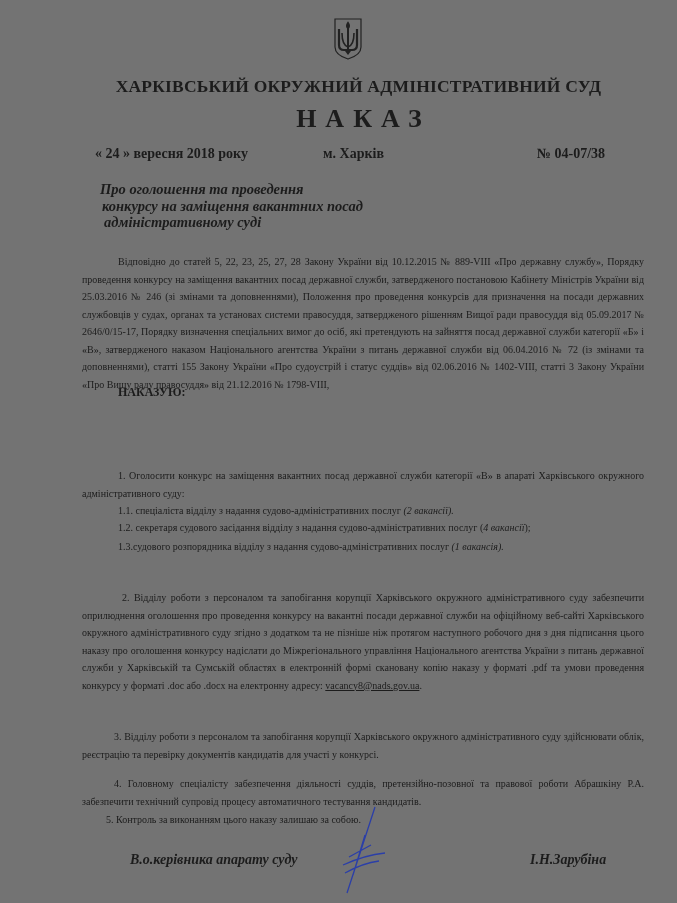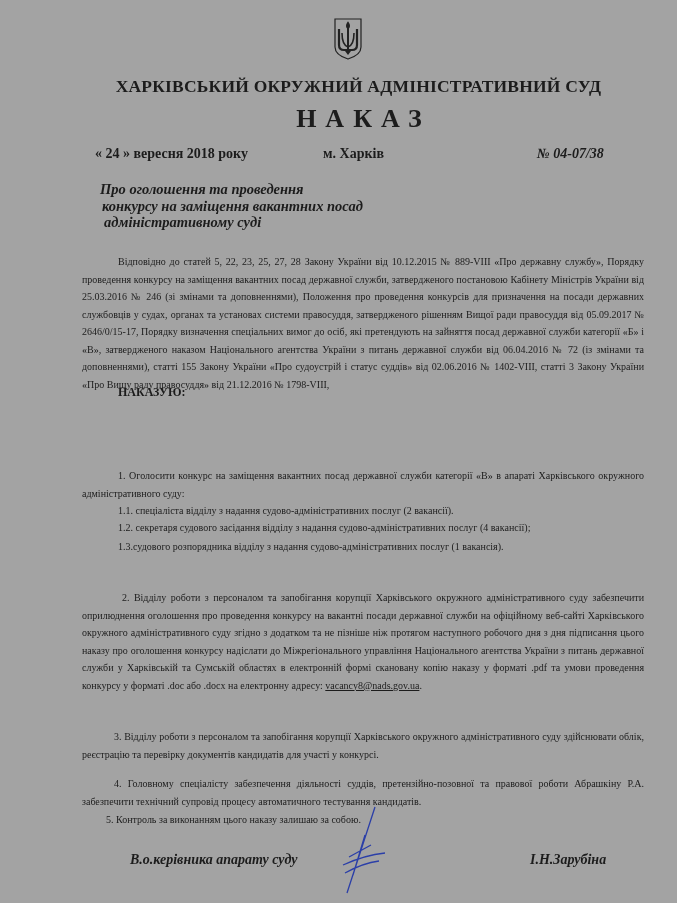--- a/index.html
+++ b/index.html
@@ -1,46 +1,46 @@
 <!DOCTYPE html>
 <html><head>
 <meta charset="utf-8">
 <style>
   html, body { margin: 0; padding: 0; background: #ffffff; }
   body { width: 677px; height: 903px; position: relative; overflow: hidden;
          font-family: "Liberation Serif", "DejaVu Serif", serif; color: #1c1c1c; }
-  .page { position: absolute; left: 0; top: 0; width: 677px; height: 903px; background: #a3a3a3; }
+  .page { position: absolute; left: 0; top: 0; width: 677px; height: 903px; background: #737373; }
   .emblem { position: absolute; left: 333px; top: 17px; width: 30px; height: 44px; }
   .court { position: absolute; left: 0; width: 677px; top: 76px; text-align: center;
            font-weight: bold; font-size: 17.5px; letter-spacing: 0.2px; padding-left: 40px; box-sizing: border-box; }
   .title { position: absolute; left: 0; width: 677px; top: 104px; text-align: center;
            font-weight: bold; font-size: 26px; letter-spacing: 9px; padding-left: 50px; box-sizing: border-box; }
   .dateline { position: absolute; top: 146px; font-weight: bold; font-size: 14px; }
   .date { left: 95px; }
   .city { left: 323px; }
-  .num { left: 537px; font-style: italic; }
+  .num { left: 537px; }
   .subject { position: absolute; left: 100px; top: 181px; font-style: italic; font-weight: bold;
              font-size: 14.5px; line-height: 16.5px; width: 340px; }
   .subject div { white-space: nowrap; }
   .subject .l1 { padding-left: 0; }
   .subject .l2 { padding-left: 2px; }
   .subject .l4 { padding-left: 4px; }
   .body { position: absolute; left: 82px; width: 562px; font-size: 10px; line-height: 17.5px;
           text-align: justify; }
   .p-intro { top: 253px; text-indent: 36px; }
   .nakazuyu { position: absolute; left: 118px; top: 385px; font-weight: bold; font-size: 12px; }
   .p1 { top: 467px; text-indent: 36px; font-family: Liberation Serif, serif; }
   .p11 { top: 502px; text-indent: 36px; }
   .p12 { top: 519px; text-indent: 36px; }
   .p13 { top: 538px; text-indent: 36px; }
   .p2 { top: 589px; text-indent: 40px; }
   .p3 { top: 728px; text-indent: 32px; }
   .p4 { top: 775px; text-indent: 32px; }
   .p5 { top: 811px; text-indent: 24px; }
-  .it { }
+  .it { font-style: italic; }
   .email { text-decoration: underline; }
   .sig-role { position: absolute; left: 130px; top: 852px; font-style: italic; font-weight: bold; font-size: 14px; }
   .sig-name { position: absolute; left: 530px; top: 852px; font-style: italic; font-weight: bold; font-size: 14px; }
   .signature { position: absolute; left: 335px; top: 805px; width: 60px; height: 90px; }
 </style>
 </head>
 <body>
 
 <div class="page">
 

